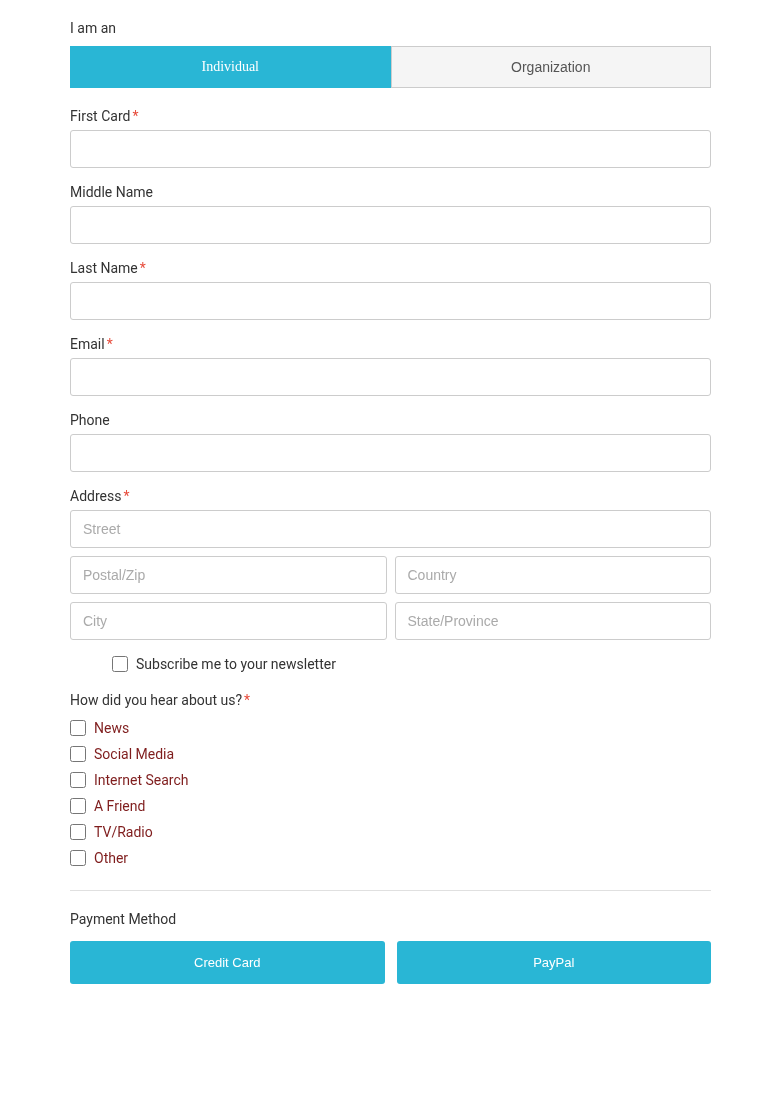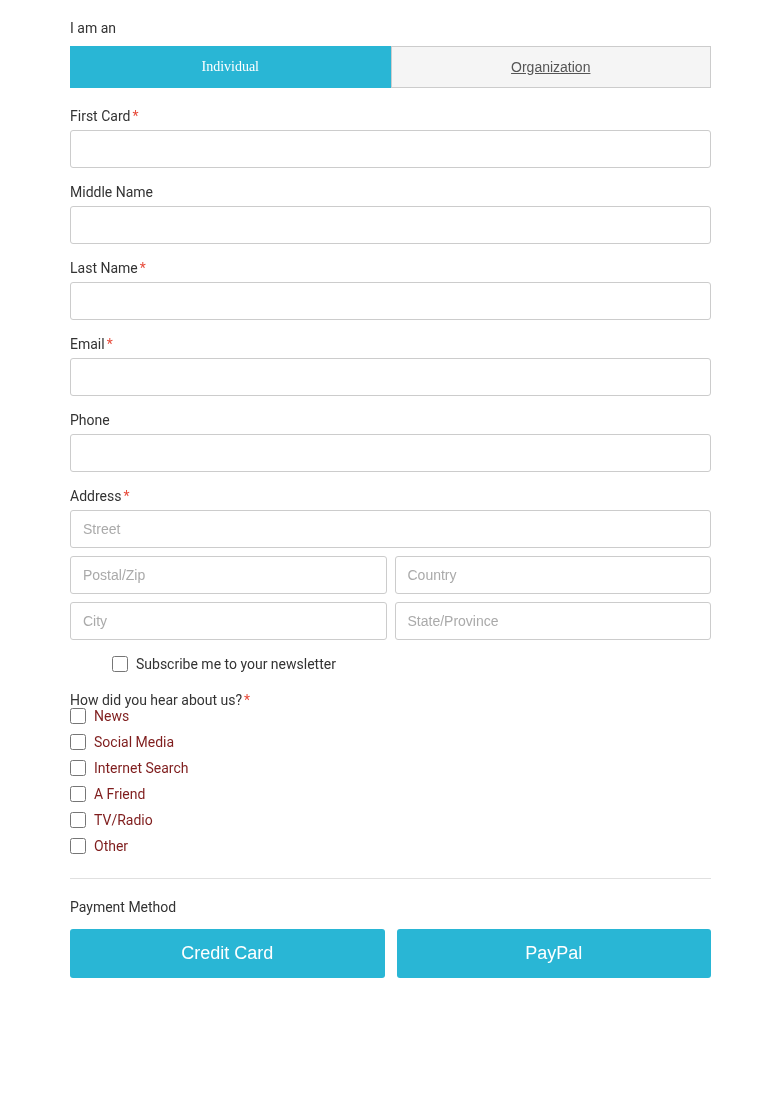--- a/index.html
+++ b/index.html
@@ -53,21 +53,20 @@
       background: #29b6d5;
       color: #fff;
       border-color: #29b6d5;
       font-family: Liberation Serif, serif;
     }
 
     .toggle-btn.inactive {
       background: #f5f5f5;
       color: #555;
       border-color: #ccc;
-      text-decoration: underline;
     }
 
     .form-group {
       margin-bottom: 16px;
     }
 
     .form-label {
       display: block;
       font-size: 14px;
       color: #333;
@@ -135,20 +134,21 @@
       accent-color: #29b6d5;
     }
 
     .how-heard-section {
       margin-bottom: 24px;
     }
 
     .how-heard-label {
       font-size: 14px;
       color: #333;
+      margin-bottom: 12px;
     }
 
     .checkbox-option {
       display: flex;
       align-items: center;
       gap: 8px;
       margin-bottom: 10px;
       cursor: pointer;
     }
 
@@ -182,21 +182,21 @@
     }
 
     .payment-buttons {
       display: flex;
       gap: 12px;
     }
 
     .payment-btn {
       flex: 1;
       padding: 14px 20px;
-      font-size: 18px;
+      font-size: 13px;
       border: none;
       border-radius: 3px;
       cursor: pointer;
       font-weight: 500;
       background: #29b6d5;
       color: #fff;
       outline: none;
     }
   </style>
 </head>

